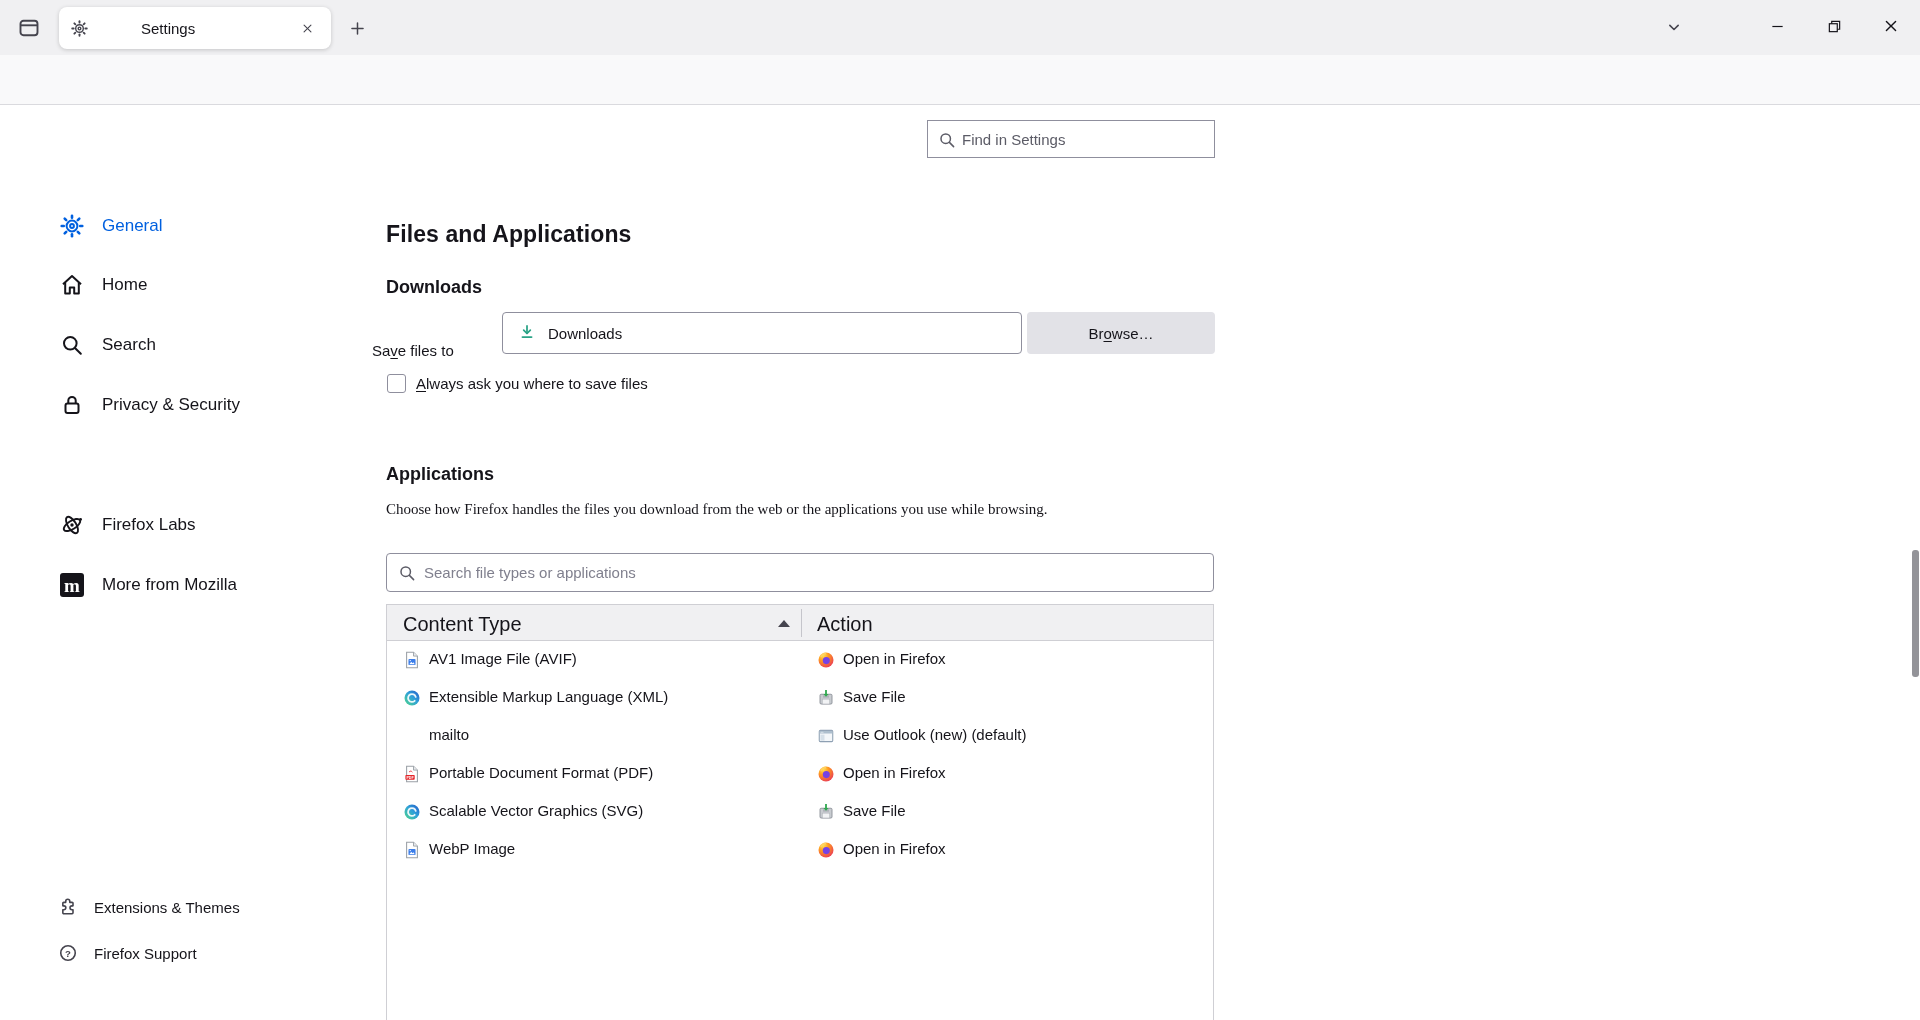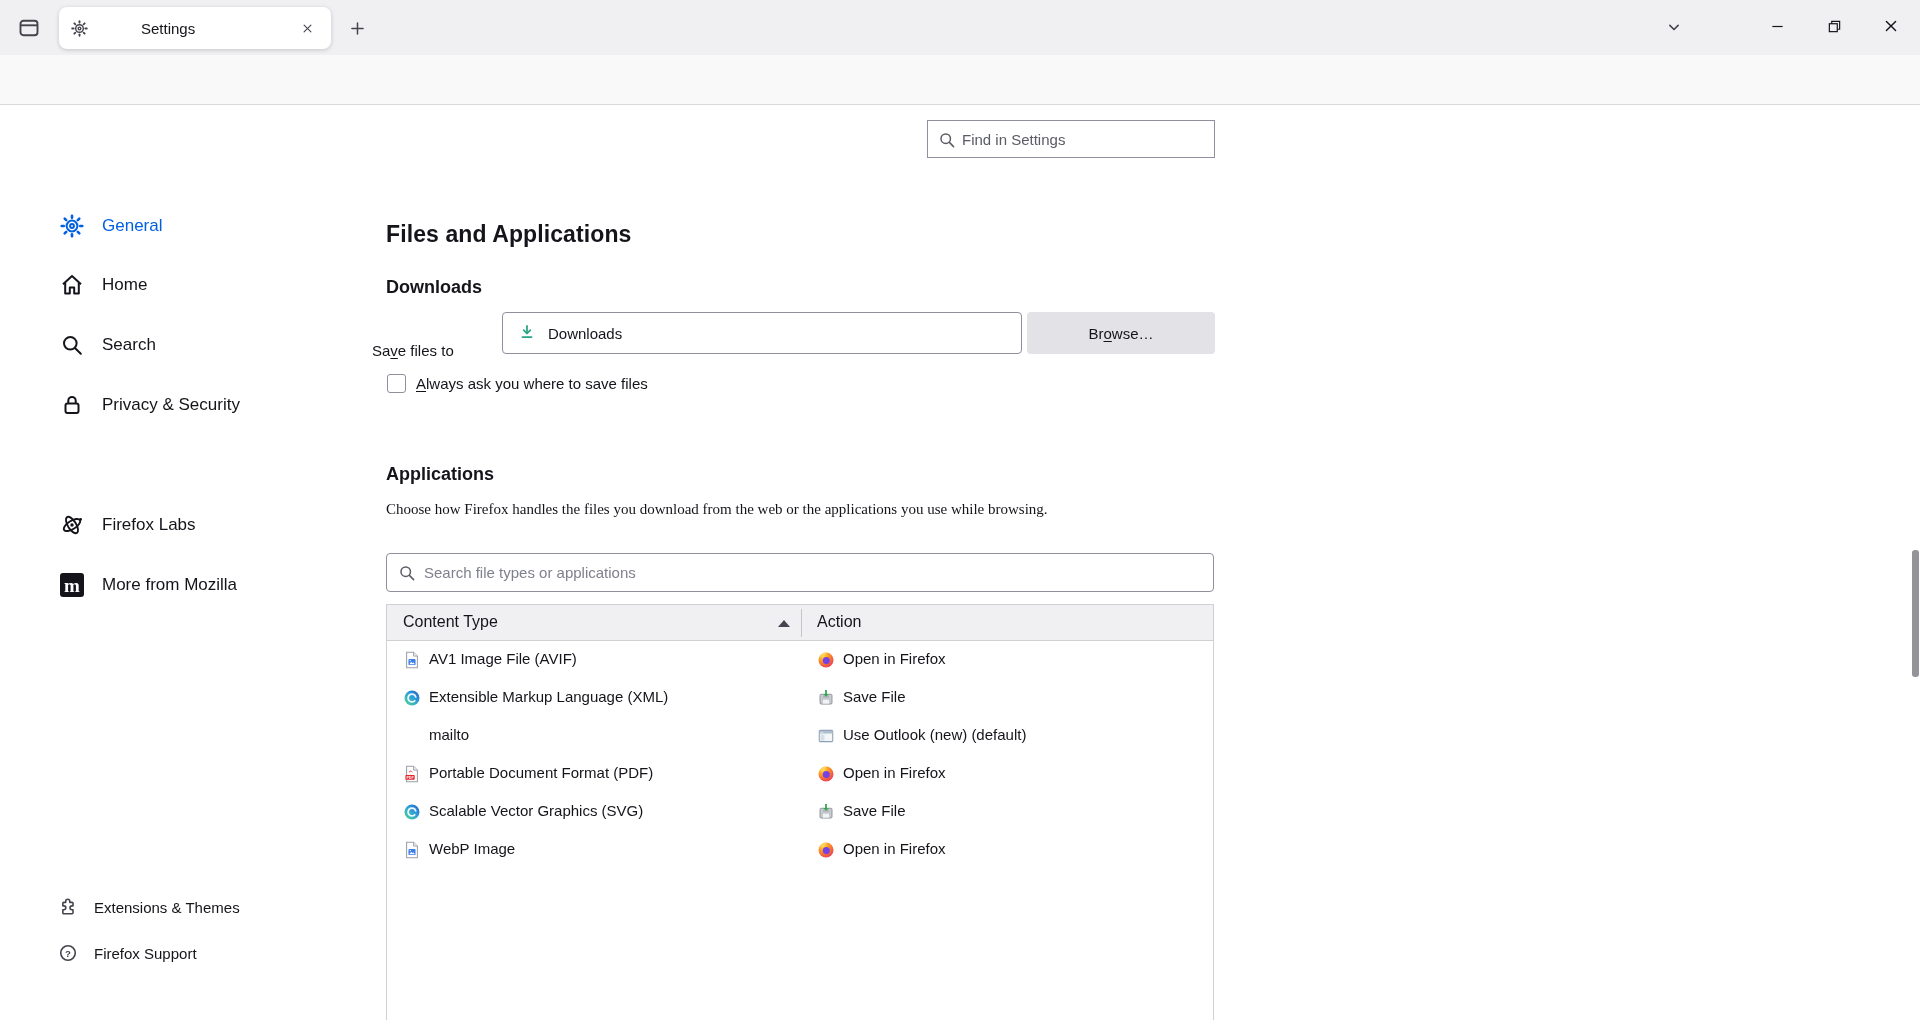--- a/index.html
+++ b/index.html
@@ -56,21 +56,21 @@
   #always-cb { width:19px; height:19px; border:1px solid #8f8f9d; border-radius:3px; background:#fff; }
   .ak { text-decoration:underline; text-underline-offset:2px; }
 
   #apps-desc { position:absolute; left:386px; top:390px; width:820px; font-size:15px; line-height:26px; color:#15141a;font-family:Liberation Serif, serif; }
   #apps-search { position:absolute; left:386px; top:447px; width:828px; height:39px; border:1px solid #8f8f9d; border-radius:4px; background:#fff; }
   #apps-search svg { position:absolute; left:11px; top:10px; color:#5b5b66; }
   #apps-search-input { position:absolute; left:37px; top:0; width:780px; height:37px; border:none; outline:none; font-size:15px; font-family:inherit; background:transparent; color:#8b5cf6; }
   #apps-search-input::placeholder { color:#80808e; opacity:1; }
 
   #app-table { position:absolute; left:386px; top:498px; width:828px; height:520px; border:1px solid #cfcfd4; background:#fff; }
-  #table-head { position:relative; height:36px; background:#f0f0f2; border-bottom:1px solid #cfcfd4; font-size:16px; }
+  #table-head { position:relative; height:36px; background:#f0f0f2; border-bottom:1px solid #cfcfd4; font-size:20px; }
   #th-type  { position:absolute; left:16px; top:8px; }
   #th-action{ position:absolute; left:430px; top:8px; }
   #sort-arrow { position:absolute; left:391px; top:15px; width:0; height:0; border-left:6px solid transparent; border-right:6px solid transparent; border-bottom:7px solid #45444e; }
   #head-divider { position:absolute; left:414px; top:4px; width:1px; height:28px; background:#c5c5cb; }
   .t-row { position:relative; height:38px; font-size:15px; }
   .t-cell-type   { position:absolute; left:42px;  top:9px; white-space:nowrap; }
   .t-cell-action { position:absolute; left:456px; top:9px; white-space:nowrap; }
   .t-icon-type   { position:absolute; left:16px;  top:10px; width:18px; height:18px; }
   .t-icon-action { position:absolute; left:430px; top:10px; width:18px; height:18px; }
 

